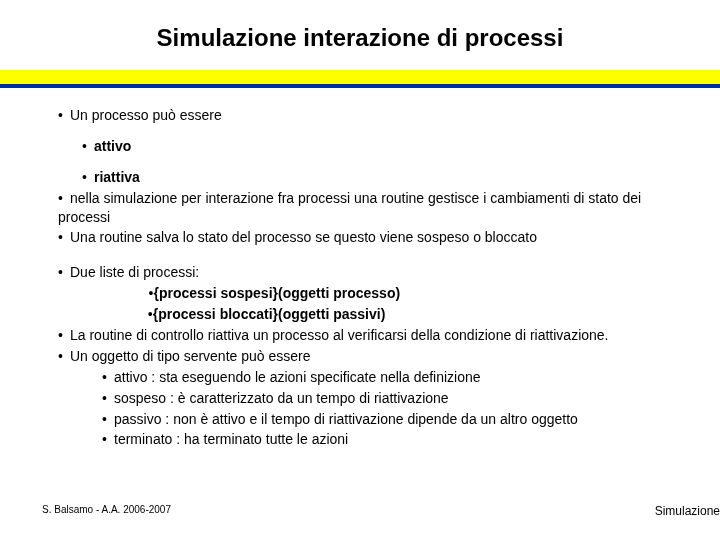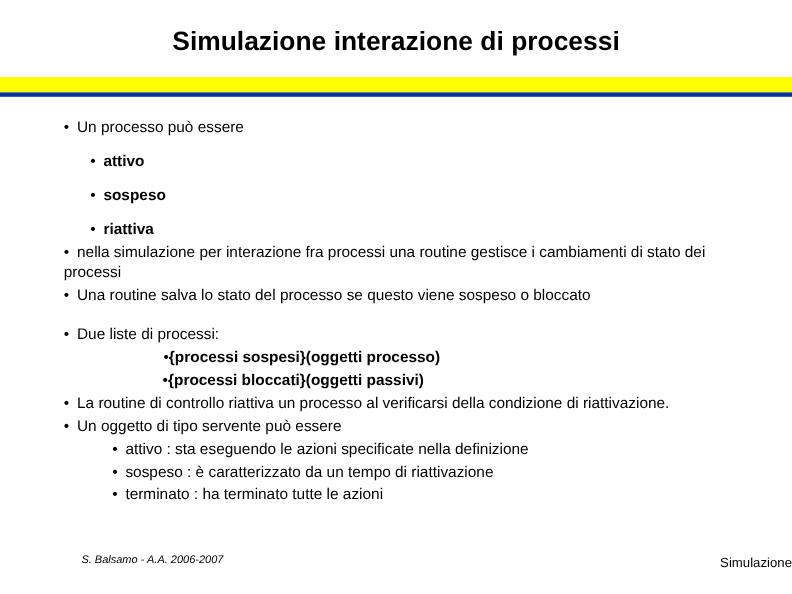--- a/index.html
+++ b/index.html
@@ -35,44 +35,41 @@
   .col-b { }
   .spacer { height: 12px; }
   .footer {
     position: absolute;
     bottom: 22px;
     left: 0;
     width: 100%;
     font-size: 10px;
     color: #000;
   }
-  .footer-left { position: absolute; left: 74px; font-style: italic; }
+  .footer-left { position: absolute; left: 42px; }
   .footer-center { text-align: right; width: 100%; font-size: 12px; }
   b { font-weight: bold; }
 </style>
 </head>
 <body>
 
 <div class="title">Simulazione interazione di processi</div>
 
 <div class="rule-group">
   <div class="rule-yellow"></div>
   <div class="rule-blue"></div>
 </div>
 
 <div class="content">
 
   <div class="item">
     <span class="bullet">•</span><span>Un processo può essere</span>
   </div>
   <div class="item sub">
     <span class="bullet">•</span><b>attivo</b>
-  </div>
-  <div class="item sub">
-    <span class="bullet">•</span><b>sospeso</b>
   </div>
   <div class="item sub">
     <span class="bullet">•</span><b>riattiva</b>
   </div>
 
   <div class="item">
     <span class="bullet">•</span><span>nella simulazione per interazione fra processi una routine gestisce i cambiamenti di stato dei processi</span>
   </div>
   <div class="item">
     <span class="bullet">•</span><span>Una routine salva lo stato del processo se questo viene sospeso o bloccato</span>
@@ -100,20 +97,23 @@
     <span class="bullet">•</span><span>Un oggetto di tipo servente può essere</span>
   </div>
 
   <div class="item" style="padding-left:44px">
     <span class="bullet">•</span><span>attivo : sta eseguendo le azioni specificate nella definizione</span>
   </div>
   <div class="item" style="padding-left:44px">
     <span class="bullet">•</span><span>sospeso : è caratterizzato da un tempo di riattivazione</span>
   </div>
   <div class="item" style="padding-left:44px">
+    <span class="bullet">•</span><span>passivo : non è attivo e il tempo di riattivazione dipende da un altro oggetto</span>
+  </div>
+  <div class="item" style="padding-left:44px">
     <span class="bullet">•</span><span>terminato : ha terminato tutte le azioni</span>
   </div>
 
 </div>
 
 <div class="footer">
   <div class="footer-left">S. Balsamo - A.A. 2006-2007</div>
   <div class="footer-center">Simulazione</div>
 </div>
 

